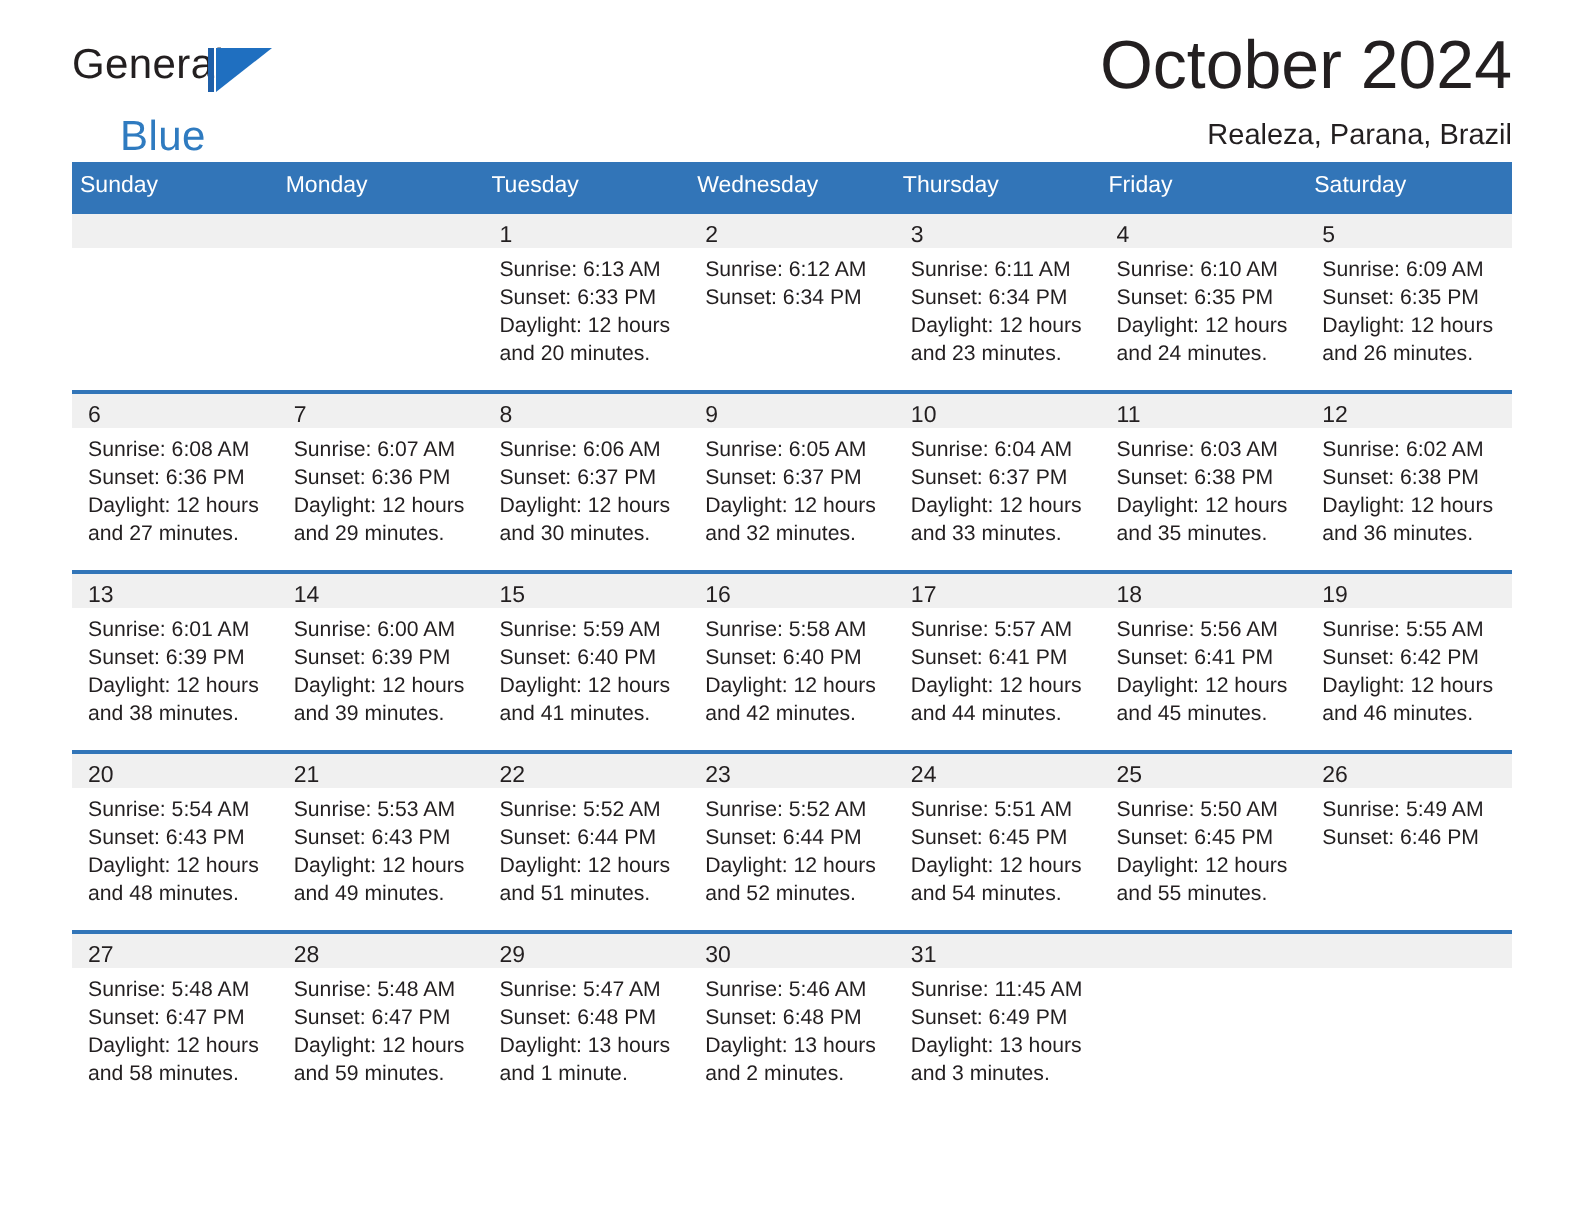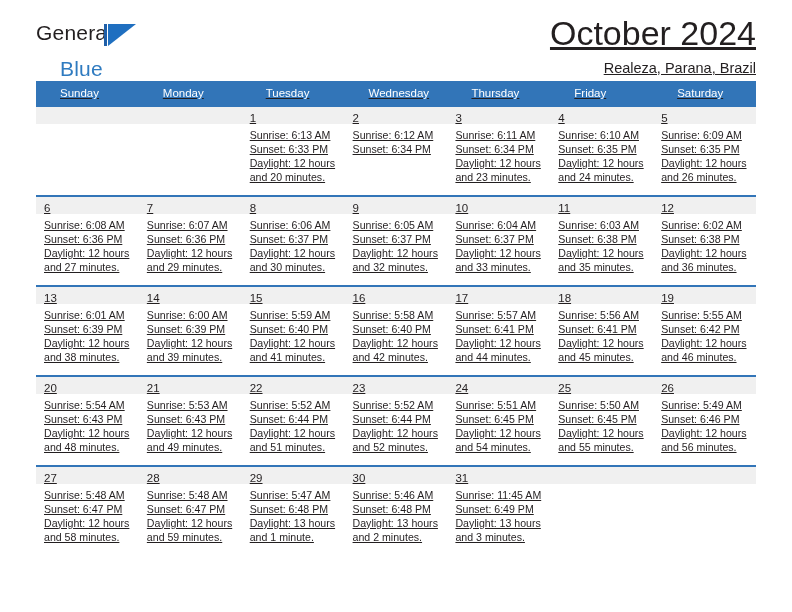--- a/index.html
+++ b/index.html
@@ -13,21 +13,20 @@
     font-family: "Liberation Sans", sans-serif;
     color: #231f20;
     overflow: hidden;
   }
   .page {
     position: relative;
     width: 792px;
     height: 612px;
     box-sizing: border-box;
     padding: 0 36px;
-    text-decoration: underline;
   }
 
   
   .masthead {
     position: relative;
     height: 72px;
     display: flex;
     align-items: flex-start;
     justify-content: space-between;
   }
@@ -105,21 +104,21 @@
     width: 720px;
   }
   .weekday-row {
     display: grid;
     grid-template-columns: repeat(7, 1fr);
     background: #3275b8;
   }
   .weekday {
     color: #ffffff;
     font-size: 11.5px;
-    padding: 6px 0 6px 24px;
+    padding: 6px 0 6px 4px;
     line-height: 1.2;
   }
 
   .week {
     display: grid;
     grid-template-columns: repeat(7, 1fr);
     border-top: 2px solid #3275b8;
   }
   .week:first-of-type {
     border-top: none;
@@ -401,21 +400,20 @@
               <div>Sunrise: 5:50 AM</div>
               <div>Sunset: 6:45 PM</div>
               <div class="daylight">Daylight: 12 hours and 55 minutes.</div>
             </div>
           </div>
           <div class="day-cell">
             <div class="day-num-band"><span class="day-num">26</span></div>
             <div class="day-body">
               <div>Sunrise: 5:49 AM</div>
               <div>Sunset: 6:46 PM</div>
-              <div class="daylight">Daylight: 12 hours and 56 minutes.</div>
             </div>
           </div>
         </div>
         <div class="week">
           <div class="day-cell">
             <div class="day-num-band"><span class="day-num">27</span></div>
             <div class="day-body">
               <div>Sunrise: 5:48 AM</div>
               <div>Sunset: 6:47 PM</div>
               <div class="daylight">Daylight: 12 hours and 58 minutes.</div>

